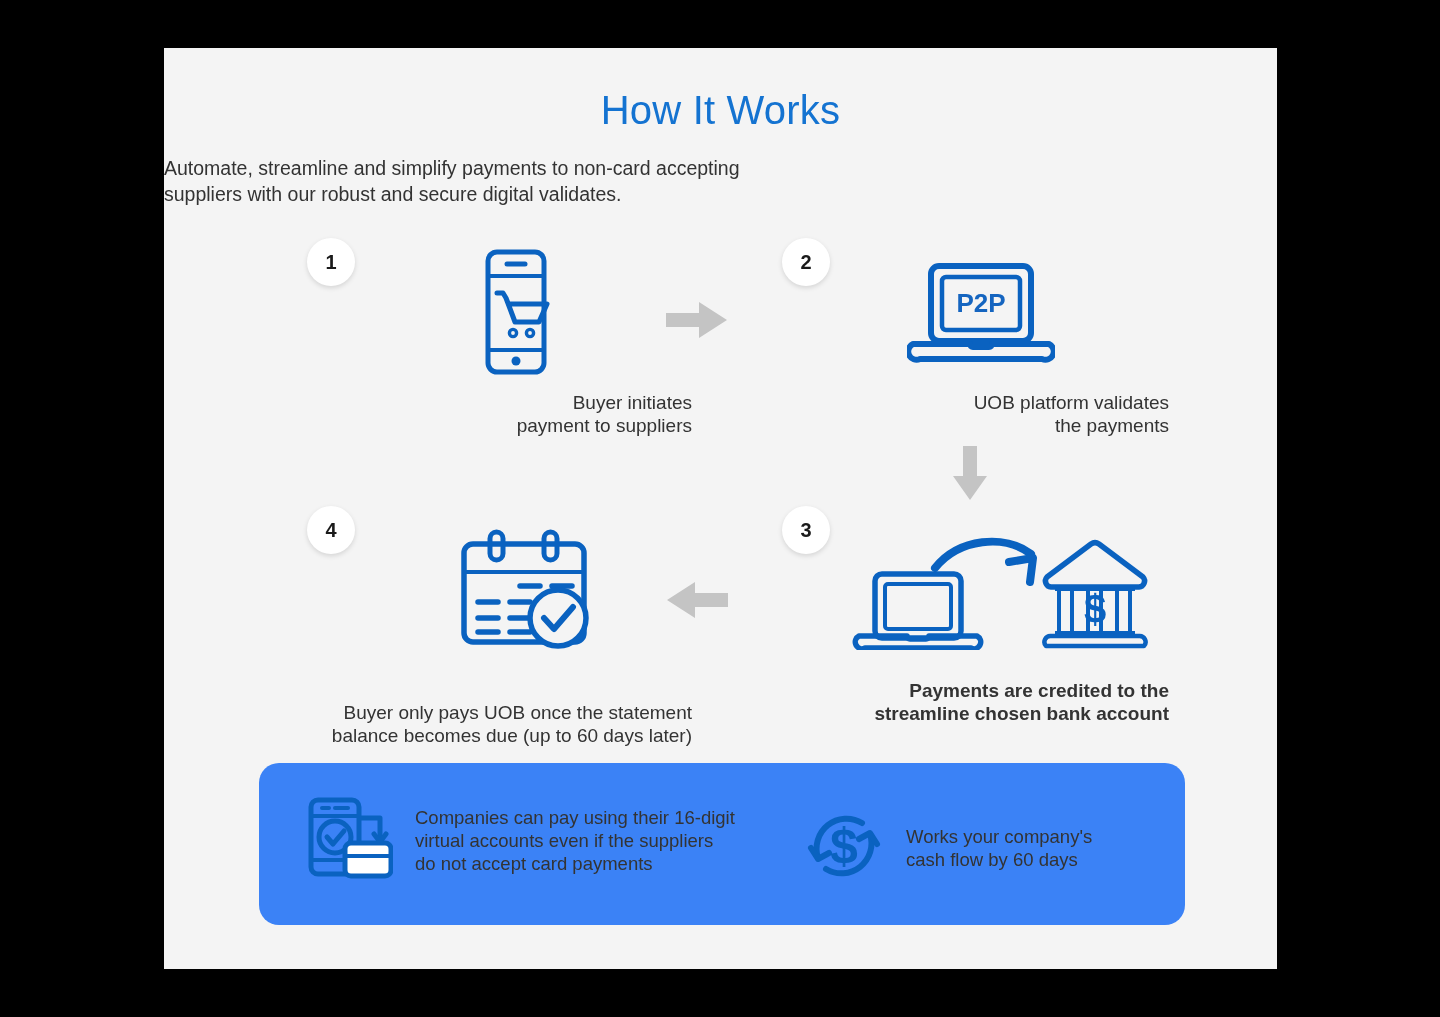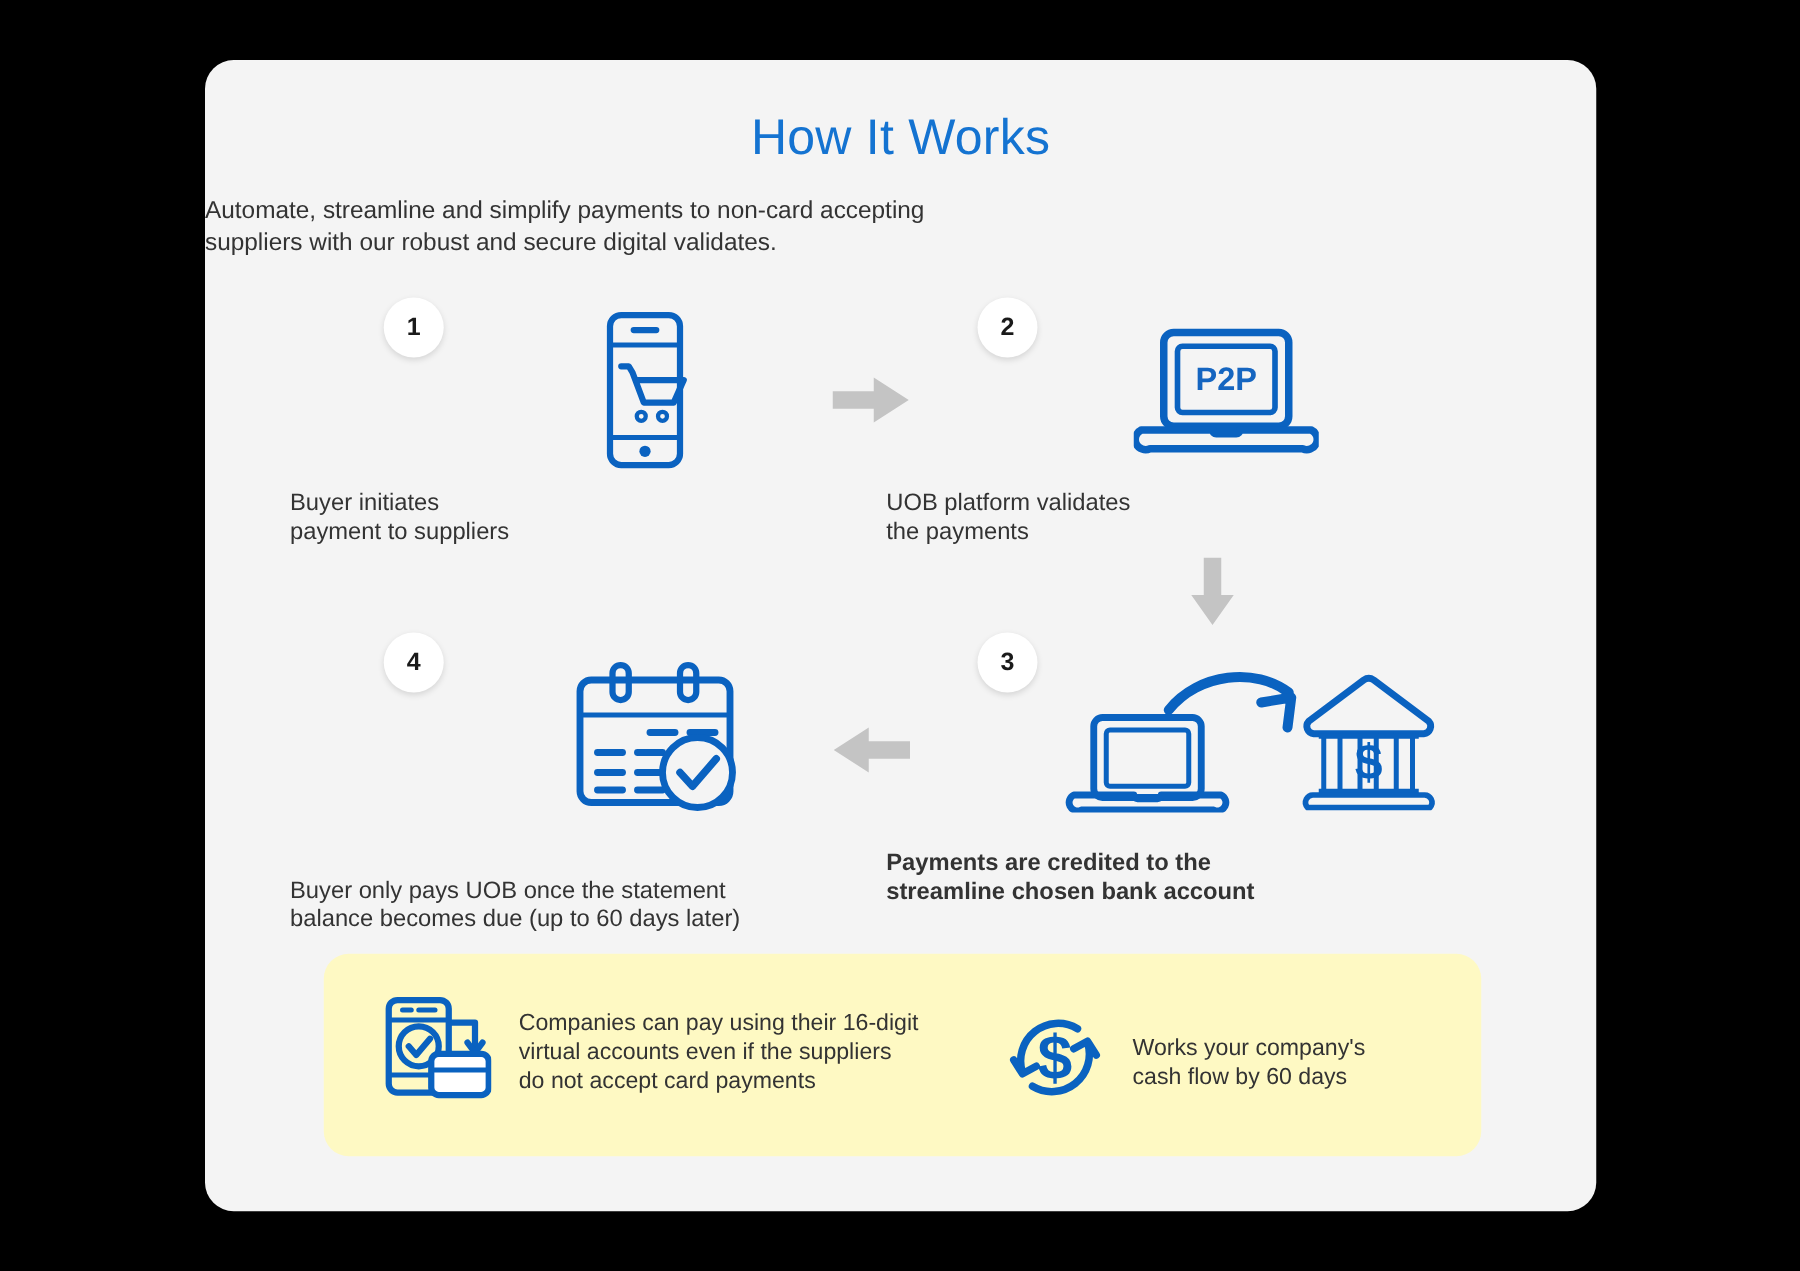--- a/index.html
+++ b/index.html
@@ -7,21 +7,20 @@
     width: 1440px; height: 1017px;
     background: #000000;
     font-family: "Liberation Sans", sans-serif;
     overflow: hidden;
   }
   .canvas {
     position: absolute;
     left: 164px; top: 48px;
     width: 1113px; height: 921px;
     background: #f4f4f4;
-    border-radius: 23px;
   }
   .title {
     position: absolute; left: 0; top: 40px; width: 100%;
     text-align: center;
     font-size: 40px;
     font-weight: 400;
     color: #1473d1;
     letter-spacing: 0.2px;
   }
   .subtitle {
@@ -35,21 +34,21 @@
     width: 48px; height: 48px;
     border-radius: 50%;
     background: #ffffff;
     box-shadow: 0 2px 5px rgba(0,0,0,0.13);
     display: flex; align-items: center; justify-content: center;
     font-size: 20px; font-weight: 700; color: #1a1a1a;
   }
   .icon-wrap { position: absolute; }
   .caption {
     position: absolute;
-    text-align: left;
+    text-align: right;
     font-size: 19px;
     line-height: 22.5px;
     color: #333333;
     width: 460px;
   }
   #badge1 { left: 143px; top: 190px; }
   #icon1  { left: 289px; top: 198px; }
   #cap1   { left: 68px;  top: 344px; }
 
   #badge2 { left: 618px; top: 190px; }
@@ -67,21 +66,21 @@
   .arrow-gray { position: absolute; }
   #arrow-right { left: 502px; top: 252px; }
   #arrow-down  { left: 786px; top: 398px; }
   #arrow-left  { left: 502px; top: 532px; }
 
   
   .feature-card {
     position: absolute;
     left: 95px; top: 715px;
     width: 926px; height: 162px;
-    background: #fef9c3;
+    background: #3b82f6;
     border-radius: 20px;
   }
   .feature {
     position: absolute;
     display: flex;
     align-items: center;
     gap: 22px;
   }
   #feature-1 { left: 48px; top: 33px; }
   #feature-2 { left: 545px; top: 43px; }

